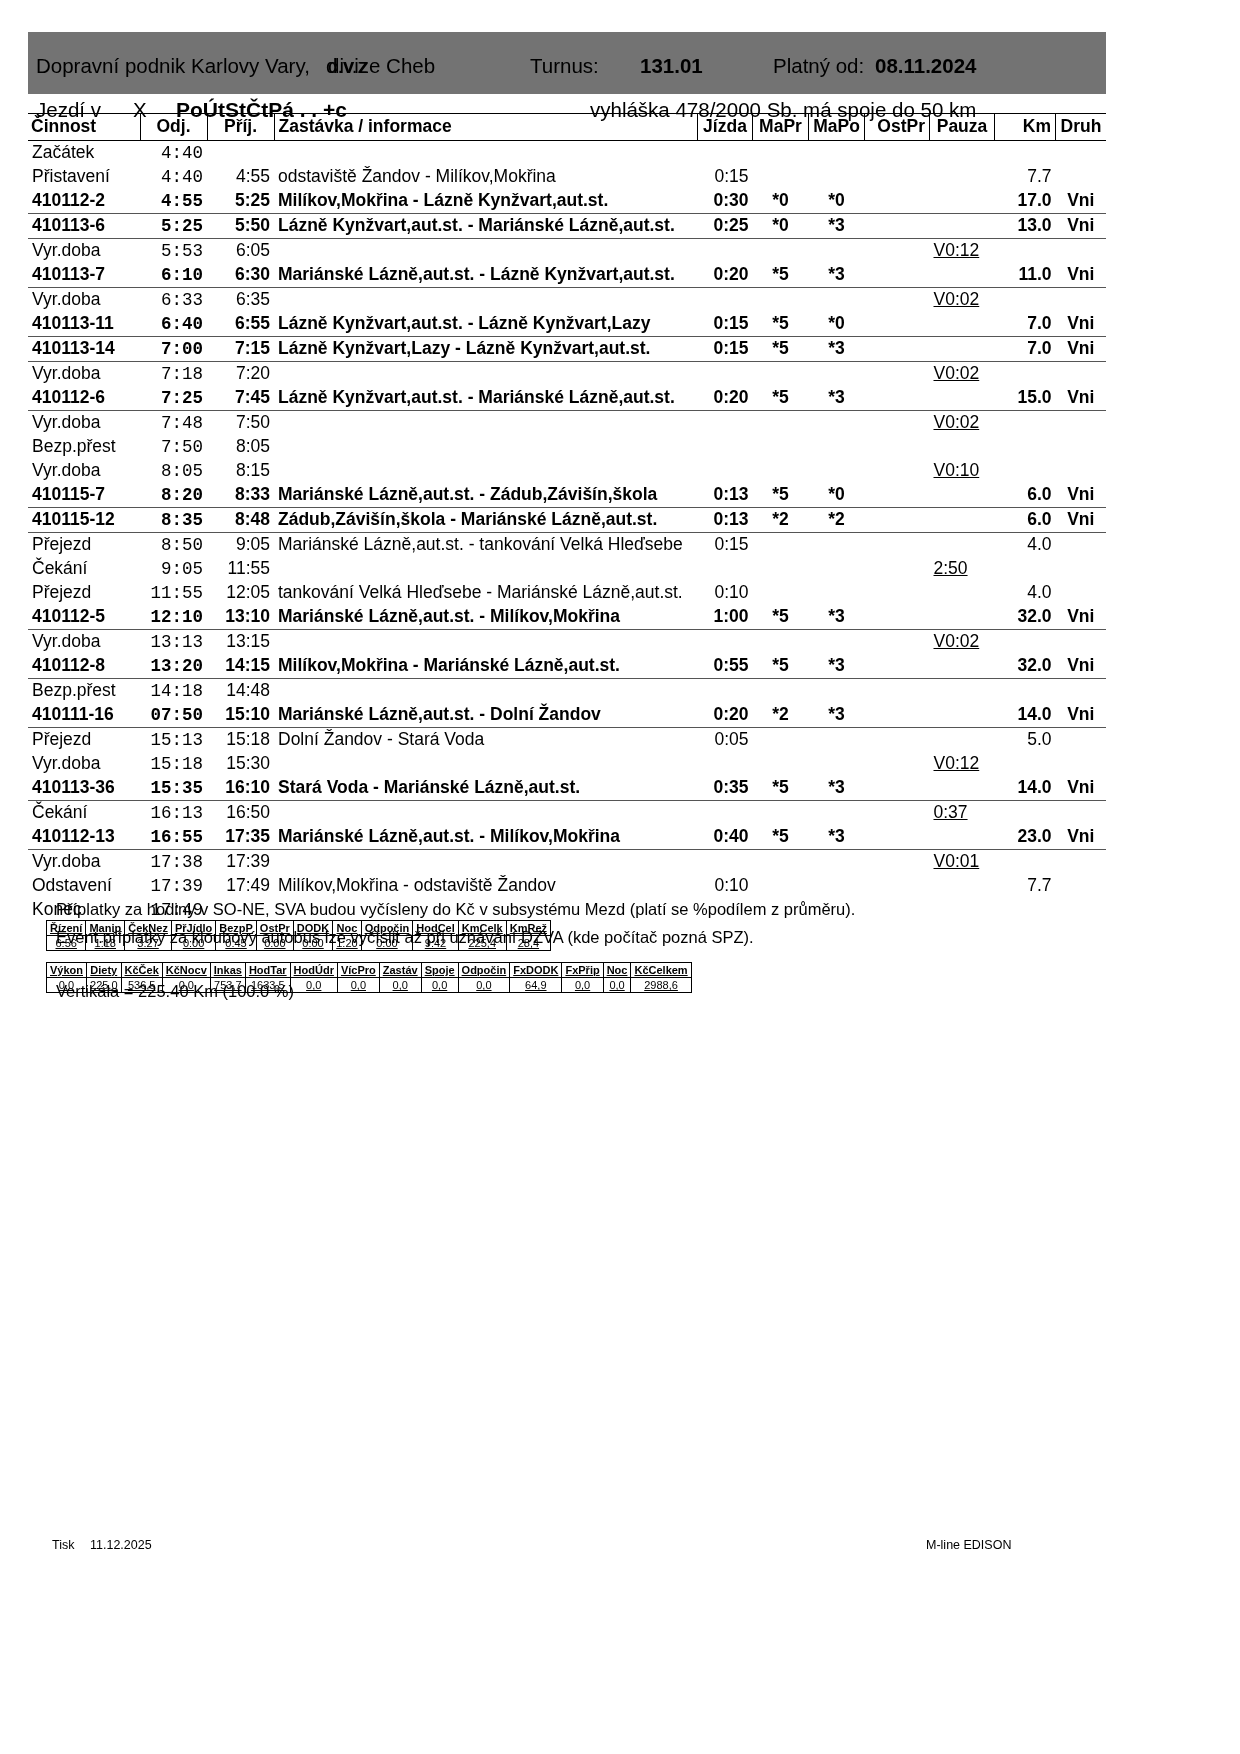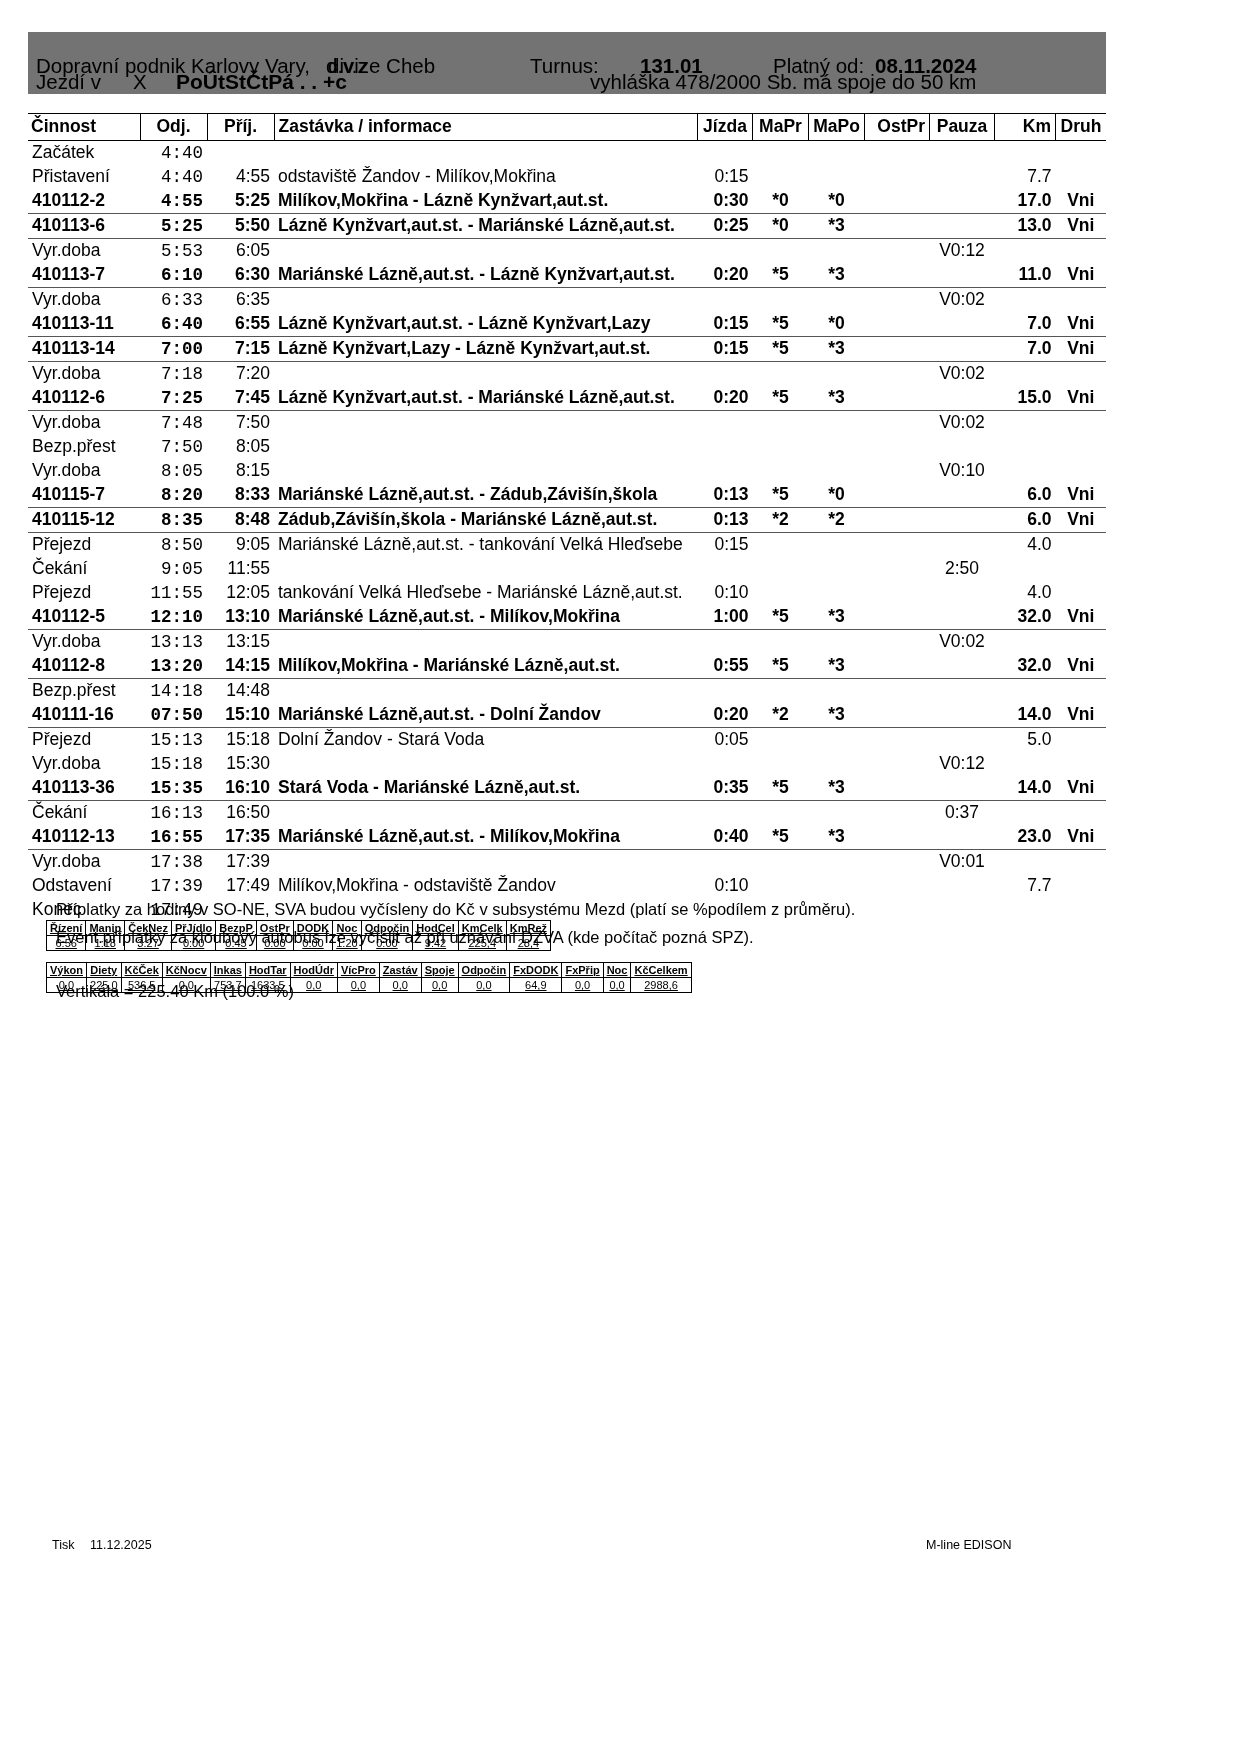--- a/index.html
+++ b/index.html
@@ -33,21 +33,21 @@
     background: #737373;
   }
   .hdr-line {
     position: absolute;
     left: 0;
     width: 100%;
     height: 32px;
     line-height: 32px;
   }
   .hdr-line.l1 { top: 18px; }
-  .hdr-line.l2 { top: 34px; }
+  .hdr-line.l2 { top: 62px; }
 
   .hdr-company {
     position: absolute;
     left: 8px;
     font-size: 20.5px;
     white-space: nowrap;
   }
   .hdr-division-over {
     position: absolute;
     left: 298px;
@@ -142,21 +142,21 @@
   table.main tr.bold td { font-weight: bold; }
 
   td.c-cinnost { text-align: left; padding-left: 3px; width: 104px; }
   td.c-odj     { text-align: right; width: 58px; font-family: Liberation Mono, monospace; }
   td.c-prij    { text-align: right; width: 58px; padding-right: 6px;}
   td.c-zast    { text-align: left; padding-left: 5px; }
   td.c-jizda   { text-align: right; width: 46px; }
   td.c-mapr    { text-align: center; width: 47px; }
   td.c-mapo    { text-align: center; width: 47px; }
   td.c-ostpr   { text-align: right; width: 56px; }
-  td.c-pauza   { text-align: center; width: 56px; padding-right: 6px;}
+  td.c-pauza   { text-align: left; width: 56px; padding-right: 6px; text-decoration: underline;}
   td.c-km      { text-align: right; width: 52px; }
   td.c-druh    { text-align: center; width: 42px; }
 
   th.h-cinnost { width: 104px; }
   th.h-odj { width: 58px; }
   th.h-prij { width: 58px; }
   th.h-jizda { width: 46px; }
   th.h-mapr { width: 47px; }
   th.h-mapo { width: 47px; }
   th.h-ostpr { width: 56px; }

